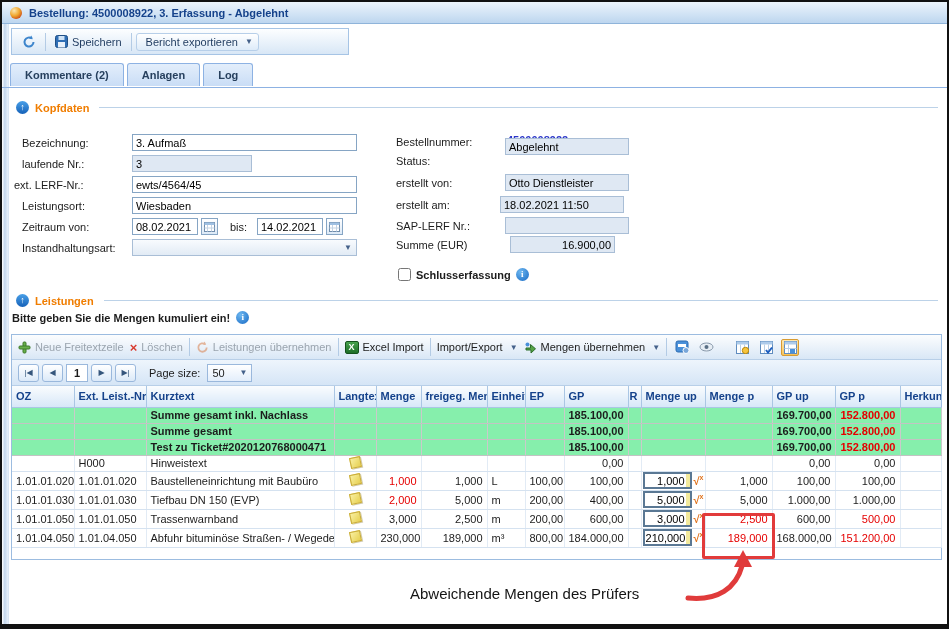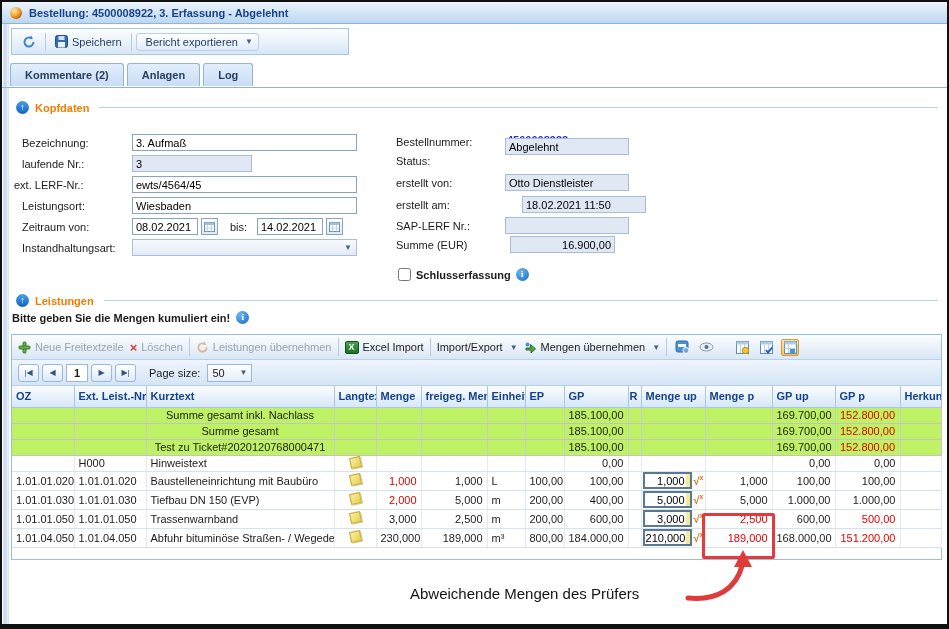--- a/index.html
+++ b/index.html
@@ -77,21 +77,21 @@
   .psel{width:45px;height:18px;border:1px solid #9ab8dc;background:linear-gradient(#ffffff,#e3eefb);
     display:flex;align-items:center;justify-content:space-between;padding:0 4px;margin-left:4px;}
   .plabel{margin-left:10px;}
   
   table.grid{border-collapse:collapse;table-layout:fixed;width:929px;}
   .grid th{height:21px;background:linear-gradient(#fafcfe,#d7e7f8);border-right:1px solid #aac6e4;
     border-bottom:1px solid #aac6e4;color:#15428b;font-weight:bold;text-align:left;padding:0 4px;
     font-size:11px;overflow:hidden;white-space:nowrap;}
   .grid td{border-right:1px solid #e2ebf5;border-bottom:1px solid #d5e2f0;padding:0 4px;font-size:11px;
     overflow:hidden;white-space:nowrap;height:16px;}
-  tr.sum td{background:#bef264;border-bottom-color:#c3c3c3;border-right-color:#cacaca;font-weight:normal;height:16px;text-align:center;}
+  tr.sum td{background:#86efac;border-bottom-color:#c3c3c3;border-right-color:#cacaca;font-weight:bold;height:16px;}
   tr.note td{height:16px;}
   tr.item td{height:19px;}
   .r{text-align:right;} .c{text-align:center;} .red{color:#e50000;}
   .noteico{display:inline-block;width:11px;height:11px;background:linear-gradient(135deg,#f9f0a2,#e6cf4f);
     border:1px solid #c9ac3c;transform:rotate(-12deg);box-shadow:1px 1px 0 rgba(120,100,20,.35);}
   .qtyw{display:inline-flex;align-items:center;border:2px solid #5a7894;background:#fff;height:17px;vertical-align:middle;}
   .qty{width:41px;height:13px;border:none;outline:none;text-align:right;font:11px "Liberation Sans",sans-serif;padding:0 1px;}
   .ystrip{width:4px;height:13px;background:#f3ea9c;}
   .sqrt{color:#e0731d;font-weight:bold;font-size:11px;margin-left:2px;vertical-align:middle;}
   .sqrt i{font-style:normal;font-size:7px;vertical-align:super;}
@@ -183,21 +183,21 @@
     <span class="caret">▼</span>
   </div>
 
   <span class="flabel" style="left:394px;top:134px;">Bestellnummer:</span>
   <a class="link" style="left:505px;top:132px;">4500008922</a>
   <span class="flabel" style="left:394px;top:153px;">Status:</span>
   <input class="finput ro" style="left: 503px; top: 136px; width: 124px;" value="Abgelehnt">
   <span class="flabel" style="left:394px;top:175px;">erstellt von:</span>
   <input class="finput ro" style="left: 503px; top: 172px; width: 124px;" value="Otto Dienstleister">
   <span class="flabel" style="left:394px;top:197px;">erstellt am:</span>
-  <input class="finput ro" style="left: 520px; top: 194px; width: 124px;" value="18.02.2021 11:50">
+  <input class="finput ro" style="left: 498px; top: 194px; width: 124px;" value="18.02.2021 11:50">
   <span class="flabel" style="left:394px;top:218px;">SAP-LERF Nr.:</span>
   <input class="finput ro" style="left: 503px; top: 215px; width: 124px;" value="">
   <span class="flabel" style="left:394px;top:237px;">Summe (EUR)</span>
   <input class="finput ro" style="left: 508px; top: 234px; width: 105px; text-align: right;" value="16.900,00">
   <div class="chkrow" style="left:396px;top:266px;">
     <input type="checkbox" style="">
     <span>Schlusserfassung</span>
     <span class="info">i</span>
   </div>
 

